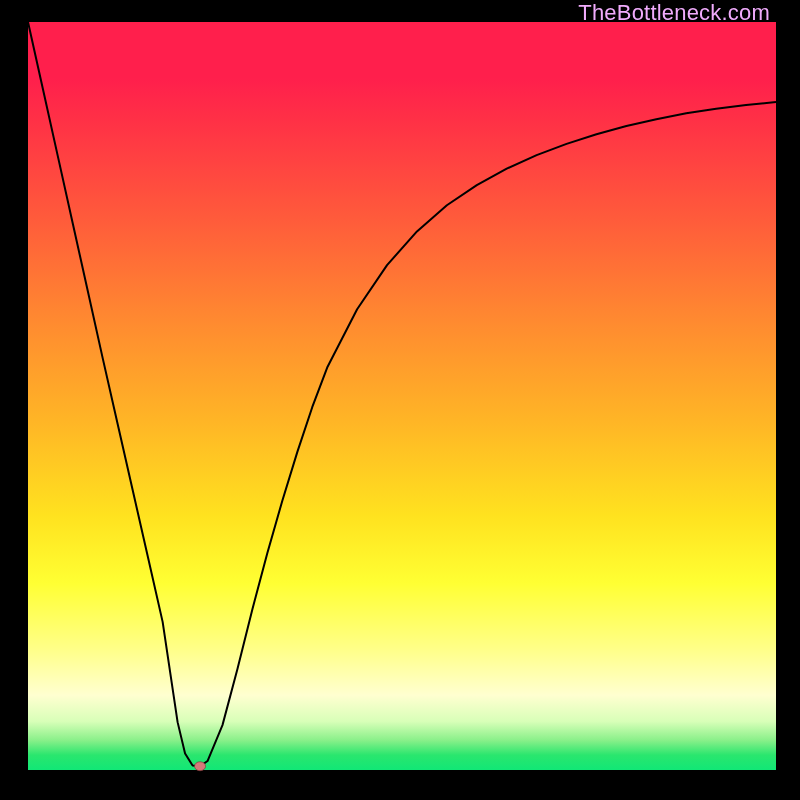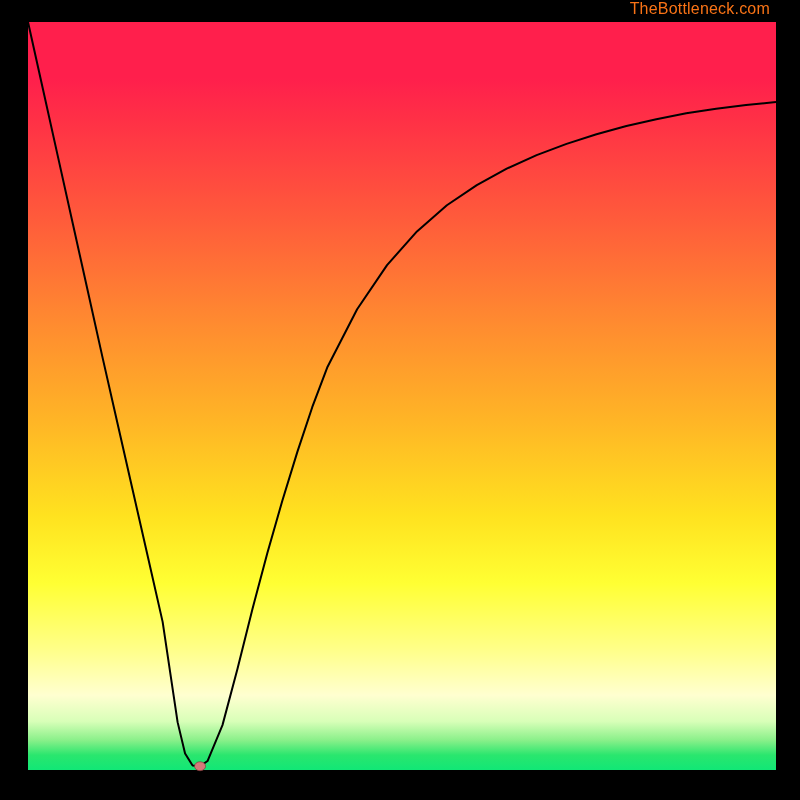--- a/index.html
+++ b/index.html
@@ -41,22 +41,22 @@
       #d8ffb8 93.5%,
       #8af08a 96%,
       #2ae66e 98%,
       #11e776 100%
     );
   }
   .watermark {
     position: absolute;
     top: 0px;
     right: 30px;
-    color: #f97316;
-    font-size: 16px;
+    color: #f0abfc;
+    font-size: 22px;
     letter-spacing: 0.2px;
     font-weight: 500;
     user-select: none;
   }
   svg.curve {
     position: absolute;
     inset: 0;
     width: 100%;
     height: 100%;
     overflow: visible;

